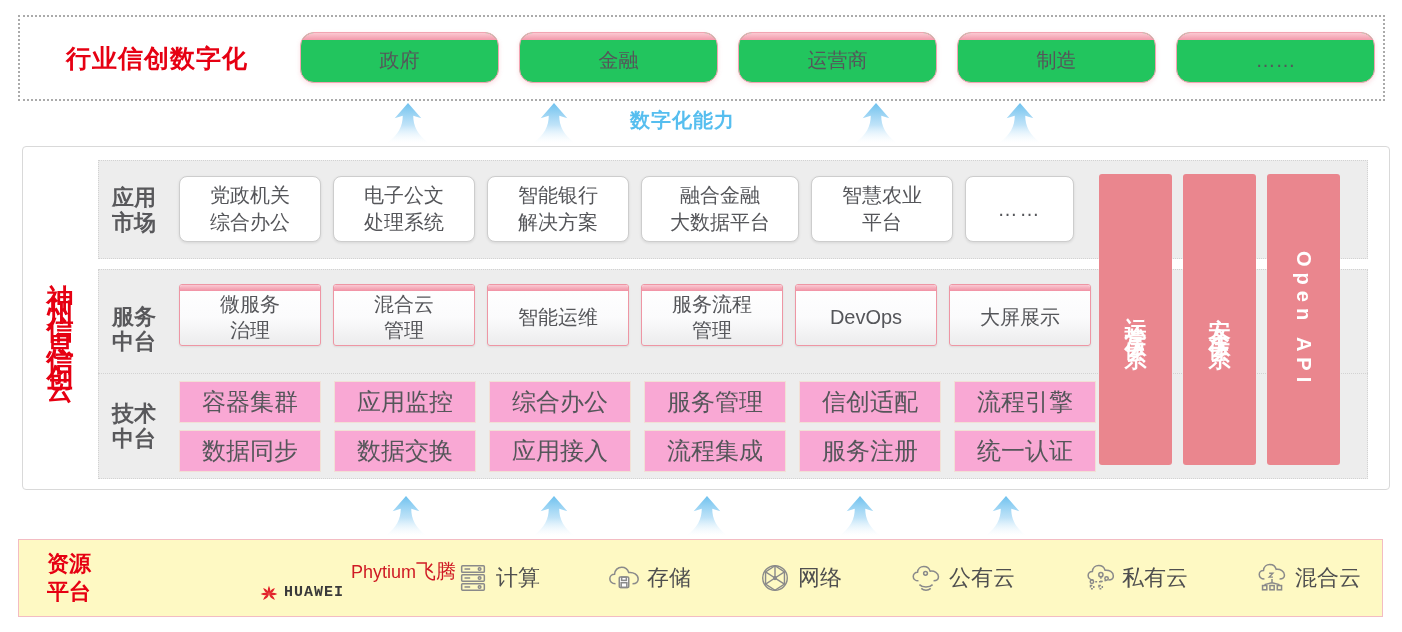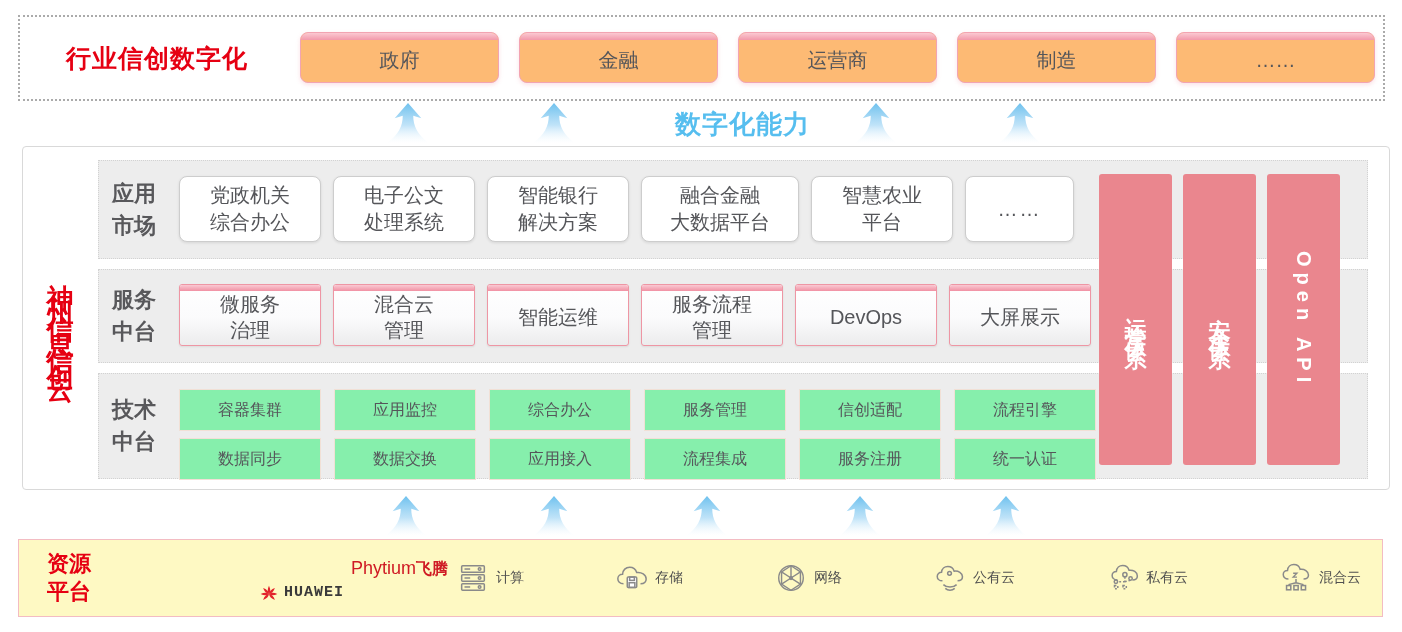--- a/index.html
+++ b/index.html
@@ -4,46 +4,46 @@
 <style>
   html,body{margin:0;padding:0;background:#fff;}
   body{font-family:"Liberation Sans","DejaVu Sans",sans-serif;}
   #canvas{position:relative;width:1402px;height:632px;background:#fff;overflow:hidden;}
 
   
   #top-banner{position:absolute;left:18px;top:15px;width:1363px;height:82px;border:2px dotted #ababab;}
   #industry-title{position:absolute;left:46px;top:50%;transform:translateY(-50%);
     font-size:25px;font-weight:bold;color:#e60012;letter-spacing:1px;}
   #industry-boxes{position:absolute;left:280px;top:15px;display:flex;gap:20px;}
-  .industry-box{position:relative;width:197px;height:49px;background:#fdba74;border:1px solid #f2a4b2;
+  .industry-box{position:relative;width:197px;height:49px;background:#22c55e;border:1px solid #f2a4b2;
     display:flex;align-items:center;justify-content:center;font-size:20px;color:#55565a;
-    overflow:hidden;box-shadow:0 2px 4px rgba(240,150,165,.28);border-radius:8px;}
+    overflow:hidden;box-shadow:0 2px 4px rgba(240,150,165,.28);border-radius:14px;}
   .industry-box::before{content:"";position:absolute;top:0;left:0;right:0;height:7px;
     background:linear-gradient(180deg,#fbc9d2,#f29aab);}
   .industry-box span{padding-top:5px;}
 
   
   .up-arrow{position:absolute;width:46px;height:40px;}
-  #capability-label{position:absolute;left:630px;top:107px;width:180px;text-align:right;
-    font-size:26px;font-weight:bold;color:#56beef;letter-spacing:1px;}
+  #capability-label{position:absolute;left:630px;top:107px;width:180px;text-align:left;
+    font-size:20px;font-weight:bold;color:#56beef;letter-spacing:1px;}
 
   
   #main-panel{position:absolute;left:22px;top:146px;width:1366px;height:342px;background:#fff;
     border:1px solid #d9d9d9;border-radius:4px;}
   #vertical-title{position:absolute;left:12px;top:0;height:342px;width:50px;
     display:flex;align-items:center;justify-content:center;}
   #vertical-title span{writing-mode:vertical-rl;font-size:27px;font-weight:bold;color:#e60012;
     letter-spacing:16px;}
 
   .band{position:absolute;left:75px;width:1270px;background:#ededed;border:1px dotted #d2d2d2;box-sizing:border-box;}
   #band-app{top:13px;height:99px;}
-  #band-service{top:122px;height:94px;text-decoration:underline;}
+  #band-service{top:122px;height:120px;text-decoration:underline;}
   #band-tech{top:226px;height:106px;}
   .band-label{position:absolute;left:13px;top:50%;transform:translateY(-50%);
-    font-size:22px;font-weight:bold;color:#58585b;line-height:32px;white-space:pre-line;}
+    font-size:22px;font-weight:bold;color:#58585b;line-height:25px;white-space:pre-line;}
 
   .boxes-row{position:absolute;left:80px;display:flex;gap:12px;}
   #band-app .boxes-row{top:15px;align-items:flex-end;}
   .app-box{width:140px;height:64px;background:#fff;border:1px solid #cdcdcd;border-radius:8px;
     box-shadow:0 1px 3px rgba(0,0,0,.10);display:flex;align-items:center;justify-content:center;
     text-align:center;font-size:20px;color:#55565a;line-height:27px;white-space:pre-line;}
   .app-box.wide{width:156px;}
   .app-box.dots{width:107px;letter-spacing:2px;}
 
   #band-service .boxes-row{top:14px;}
@@ -52,49 +52,49 @@
     border:1px solid #ee96a4;border-radius:3px;box-shadow:0 1px 2px rgba(0,0,0,.08);
     display:flex;align-items:center;justify-content:center;text-align:center;
     font-size:20px;color:#55565a;line-height:26px;white-space:pre-line;overflow:hidden;}
   .service-box::before{content:"";position:absolute;top:0;left:0;right:0;height:6px;
     background:linear-gradient(180deg,#fac9d3,#f191a3);}
   .service-box span{padding-top:4px;}
 
   .tech-row{position:absolute;left:80px;display:flex;gap:13px;}
   #tech-row-1{top:7px;}
   #tech-row-2{top:56px;}
-  .tech-box{width:140px;height:40px;background:#86efac;border:1px solid #f1e0d6;
-    display:flex;align-items:center;justify-content:center;font-size:16px;color:#55565a;margin-top:8px;}
+  .tech-box{width:140px;height:40px;background:#f9a8d4;border:1px solid #f1e0d6;
+    display:flex;align-items:center;justify-content:center;font-size:24px;color:#55565a;}
 
   .pillar{position:absolute;top:27px;width:73px;height:291px;background:#ea868e;border-radius:3px;
     display:flex;align-items:center;justify-content:center;}
   .pillar span{writing-mode:vertical-rl;color:#fff;font-weight:bold;font-size:22px;letter-spacing:10px;}
   #pillar-0{left:1076px;}
   #pillar-1{left:1160px;}
   #pillar-2{left:1244px;}
   #pillar-2 span{font-size:20px;letter-spacing:6px;}
 
   
   #resource-panel{position:absolute;left:18px;top:539px;width:1365px;height:78px;background:#fef9c3;
     border:1px solid #f3bcc3;box-sizing:border-box;}
   #resource-title{position:absolute;left:28px;top:50%;transform:translateY(-50%);
     font-size:22px;font-weight:bold;color:#e60012;line-height:28px;white-space:pre-line;}
   #vendor-loongson{position:absolute;left:197px;top:8px;text-align:center;}
   #vendor-loongson .en{font-size:19px;font-weight:bold;font-style:italic;color:#cf1a24;letter-spacing:.5px;}
   #vendor-loongson .cn{font-size:11px;font-weight:bold;color:#cf1a24;margin-top:-2px;}
   #vendor-phytium{position:absolute;left:295px;top:18px;}
   #vendor-phytium .en{font-size:18px;font-weight:normal;color:#cf1a24;margin-left:37px;}
-  #vendor-phytium .cn{font-size:16px;font-weight:bold;color:#cf1a24;}
+  #vendor-phytium .cn{font-size:20px;font-weight:normal;color:#cf1a24;}
   #vendor-huawei{position:absolute;left:240px;top:44px;display:flex;gap:5px;font-family:Liberation Mono, monospace;}
   #vendor-huawei .en{font-size:15px;font-weight:bold;color:#3a3a3a;letter-spacing:1px;}
 
   #resource-items{position:absolute;left:437px;top:0;height:100%;width:905px;
     display:flex;align-items:center;justify-content:space-between;}
   .resource-item{display:flex;align-items:center;gap:6px;}
-  .resource-item .label{font-size:14px;color:#4f4f4f;}
+  .resource-item .label{font-size:22px;color:#4f4f4f;}
   .resource-item svg{display:block;}
 
   .cn-pre{white-space:pre-line;}
 </style>
 </head>
 <body>
 
 <div id="canvas">
 
   <div id="top-banner">

